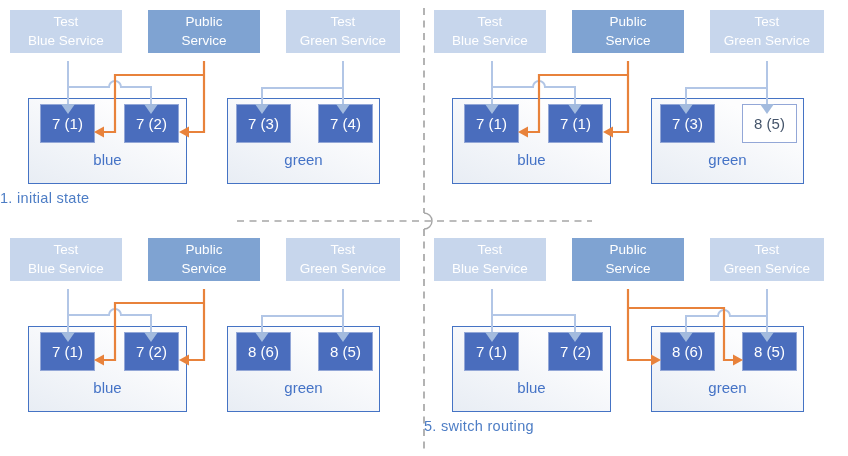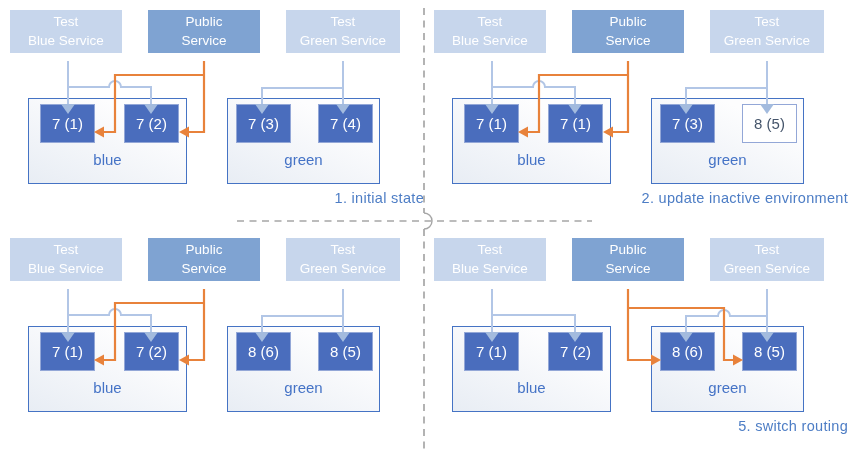--- a/index.html
+++ b/index.html
@@ -29,21 +29,21 @@
   }
   .inst{
     position:absolute;top:104px;width:53px;height:37px;
     display:flex;align-items:center;justify-content:center;
     background:var(--inst-fill,#4a6dbd);
     border:1px solid var(--inst-border,#93a7d7);
     color:#ffffff;font-size:15px;white-space:pre;
   }
   .inst.outline{background:#ffffff;color:var(--inst-outline-text,#44546a);}
   .caption{
-    position:absolute;top:190px;left:0;width:424px;text-align:right;
+    position:absolute;top:190px;left:0;width:424px;text-align:left;
     color:var(--caption,#4d7dc5);font-size:14.5px;letter-spacing:.3px;
   }
   svg.connectors,#dividers{position:absolute;pointer-events:none;}
   svg.connectors{left:0;top:0;}
   #dividers{left:0;top:0;}
 </style>
 </head>
 <body>
 
 <div class="stage">
@@ -118,21 +118,20 @@
         <path d="M343 88 H262 V105" stroke="#b2c6e6" stroke-width="2" fill="none"></path>
         <polygon points="68,114 61,104 75,104" fill="#a3bbde"></polygon>
         <polygon points="151,114 144,104 158,104" fill="#a3bbde"></polygon>
         <polygon points="262,114 255,104 269,104" fill="#a3bbde"></polygon>
         <polygon points="343,114 336,104 350,104" fill="#a3bbde"></polygon>
         <path d="M204 61 V132 H188" stroke="#e8823b" stroke-width="2.2" fill="none"></path>
         <path d="M204 75 H115 V132 H103" stroke="#e8823b" stroke-width="2.2" fill="none"></path>
         <polygon points="179,132 189,126.5 189,137.5" fill="#e8823b"></polygon>
         <polygon points="94,132 104,126.5 104,137.5" fill="#e8823b"></polygon>
       </svg>
-    <div class="caption">2. update inactive environment</div>
   </section>
 
   <section class="panel" style="left:0;top:228px">
     <div class="svc test" style="left:10px;top:10px">
       <span>Test</span>
       <span>Blue Service</span>
     </div>
     <div class="svc public" style="left:148px;top:10px">
       <span>Public</span>
       <span>Service</span>

